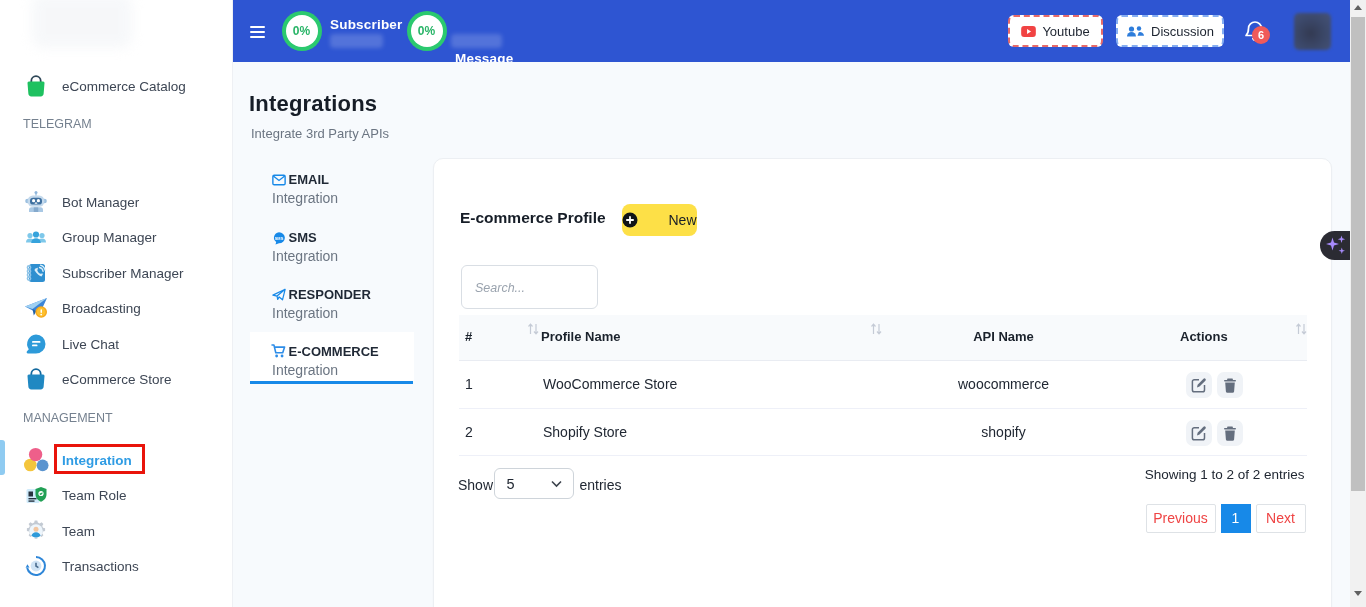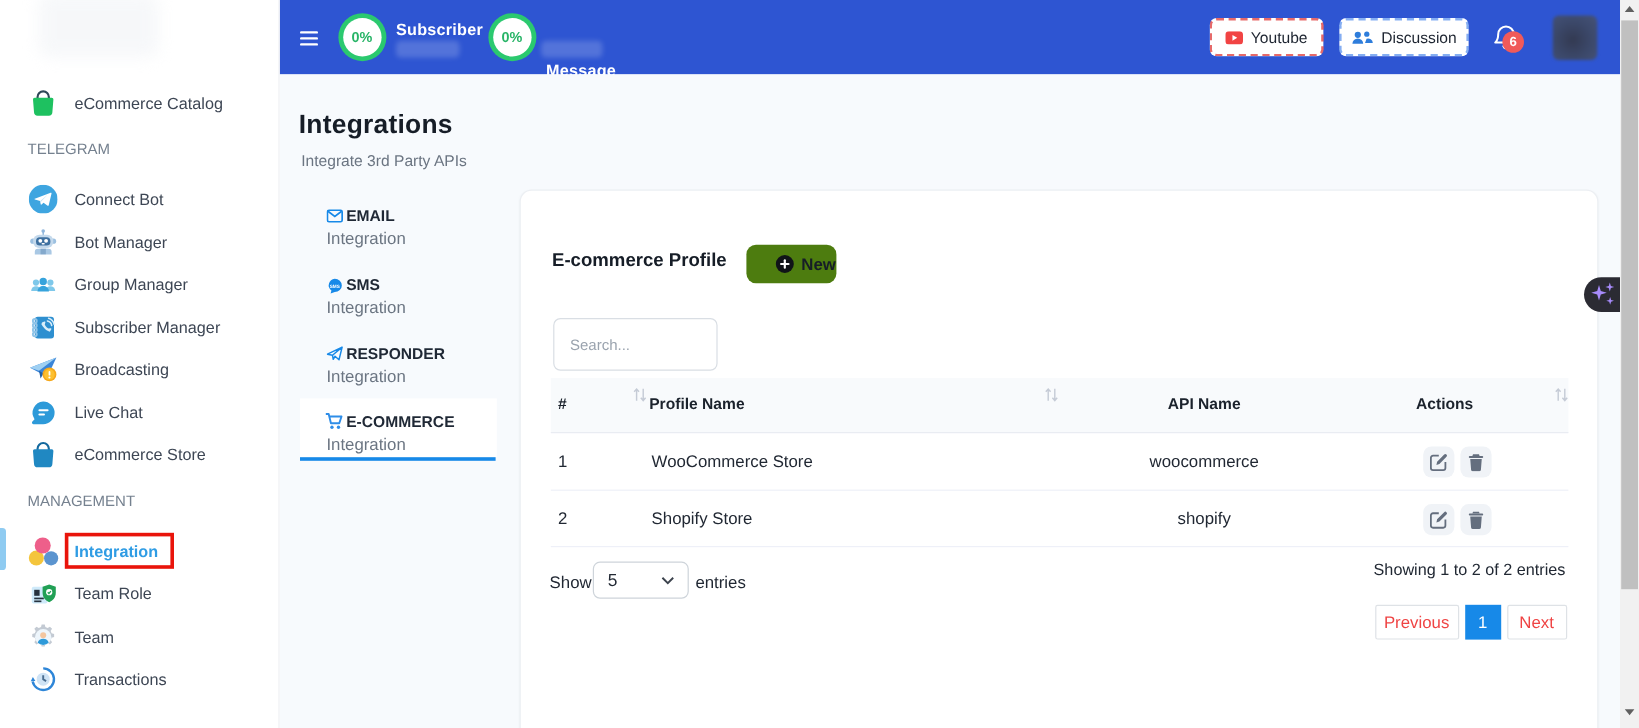--- a/index.html
+++ b/index.html
@@ -34,22 +34,22 @@
 
 .tab { position:absolute; left:17px; width:164px; }
 .tab .l1 { position:absolute; left:38.5px; top:0; font-size:13px; font-weight:bold; color:#1f2835; white-space:nowrap; }
 .tab .ticon { position:absolute; left:22px; top:0px; width:14px; height:14px; }
 .tab .l2 { position:absolute; left:22px; top:18px; font-size:14px; color:#6b7582; }
 .tab-active-bg { position:absolute; left:17px; top:270px; width:164px; height:49px; background:#fff; }
 .tab-underline { position:absolute; left:17px; top:318.5px; width:163px; height:3.5px; background:#1789e8; }
 
 #card { position:absolute; left:200px; top:96px; width:899px; height:465px; background:#fff; border:1px solid #eceff3; border-radius:10px; box-shadow:0 1px 2px rgba(16,30,54,.03); }
 .card-title { position:absolute; left:26px; top:50px; font-size:15.5px; font-weight:bold; color:#161d27; }
-.btn-new { position:absolute; left:187.5px; top:45px; width:75px; height:32px; background:#4d7c0f; border-radius:8px; display:flex; align-items:center; justify-content:flex-end; gap:6px; font-size:14px; color:#161d27;font-weight:bold; }
-.search { position:absolute; left:27px; top:106px; width:137px; height:44px; border:1px solid #d9dee4; border-radius:6px; background:#fff; }
+.btn-new { position:absolute; left:187.5px; top:45px; width:75px; height:32px; background:#fde047; border-radius:8px; display:flex; align-items:center; justify-content:space-between; gap:6px; font-size:14px; color:#161d27; }
+.search { position:absolute; left:27px; top:106px; width:137px; height:44px; border:1px solid #d9dee4; border-radius:6px; background:#fff;font-style:italic; }
 .search span { position:absolute; left:13px; top:15px; font-size:12.5px; color:#9aa3ae; }
 
 .thead { position:absolute; left:25px; top:156px; width:848px; height:46px; background:#f8fafc; border-bottom:1px solid #e9ecf2; }
 .th { position:absolute; font-size:13px; font-weight:bold; color:#1b222c; top:14px; }
 .sort { position:absolute; top:7px; width:13px; height:14px; }
 .trow { position:absolute; left:25px; width:848px; height:47.5px; border-bottom:1px solid #eef0f8; }
 .td { position:absolute; font-size:14px; color:#212833; top:15px; }
 .act-btn { position:absolute; top:11px; width:26px; height:26px; background:#f0f3f7; border-radius:7px; }
 .act-btn svg { position:absolute; left:5px; top:5px; }
 
@@ -75,28 +75,20 @@
   <div class="side-item" style="top:68px;">
     <svg class="ic" viewBox="0 0 24 24">
         <path d="M7.3 9.5 V6.9 a4.7 4.7 0 0 1 9.4 0 V9.5" fill="none" stroke="#2f4858" stroke-width="1.8" stroke-linecap="round"></path>
         <path d="M4.9 7.4 h14.2 a1.4 1.4 0 0 1 1.4 1.5 l-.85 10.7 a3 3 0 0 1 -3 2.8 H7.35 a3 3 0 0 1 -3 -2.8 L3.5 8.9 a1.4 1.4 0 0 1 1.4 -1.5 Z" fill="#1ec160"></path>
       </svg>
     <span class="lbl">eCommerce Catalog</span>
   </div>
 
   <div class="side-sec" style="top:117px;">TELEGRAM</div>
 
-  <div class="side-item" style="top:148px;">
-    <svg class="ic" viewBox="0 0 24 24">
-        <circle cx="12" cy="12" r="12" fill="#3ea5e0"></circle>
-        <path d="M5 11.7 L18.2 6.6 c.5-.2.9.1.7.8 L16.6 17 c-.1.5-.5.6-.9.4 l-3.4-2.5 -1.7 1.6 c-.2.2-.5.3-.6-.1 l-.5-3 -4.4-1.2 c-.5-.2-.5-.5 0-.5 Z" fill="#fff"></path>
-        <path d="M9.5 13.4 l6.6-5.6 -5.9 6.3 -.2 2.4 Z" fill="#c8e4f5"></path>
-      </svg>
-    <span class="lbl">Connect Bot</span>
-  </div>
 
   <div class="side-item" style="top:184px;">
     <svg class="ic" viewBox="0 0 24 24">
         <circle cx="12" cy="2.6" r="1.5" fill="#8fb6dc"></circle>
         <rect x="11.4" y="3.4" width="1.2" height="2.4" fill="#8fb6dc"></rect>
         <circle cx="3.4" cy="11" r="2.2" fill="#9cc0e0"></circle>
         <circle cx="20.6" cy="11" r="2.2" fill="#9cc0e0"></circle>
         <rect x="3.6" y="5.6" width="16.8" height="11.2" rx="5.2" fill="#c4d9ec"></rect>
         <rect x="6" y="7.8" width="12" height="6.8" rx="3.2" fill="#3e70a0"></rect>
         <circle cx="9.6" cy="10.7" r="1.6" fill="#fff"></circle>

